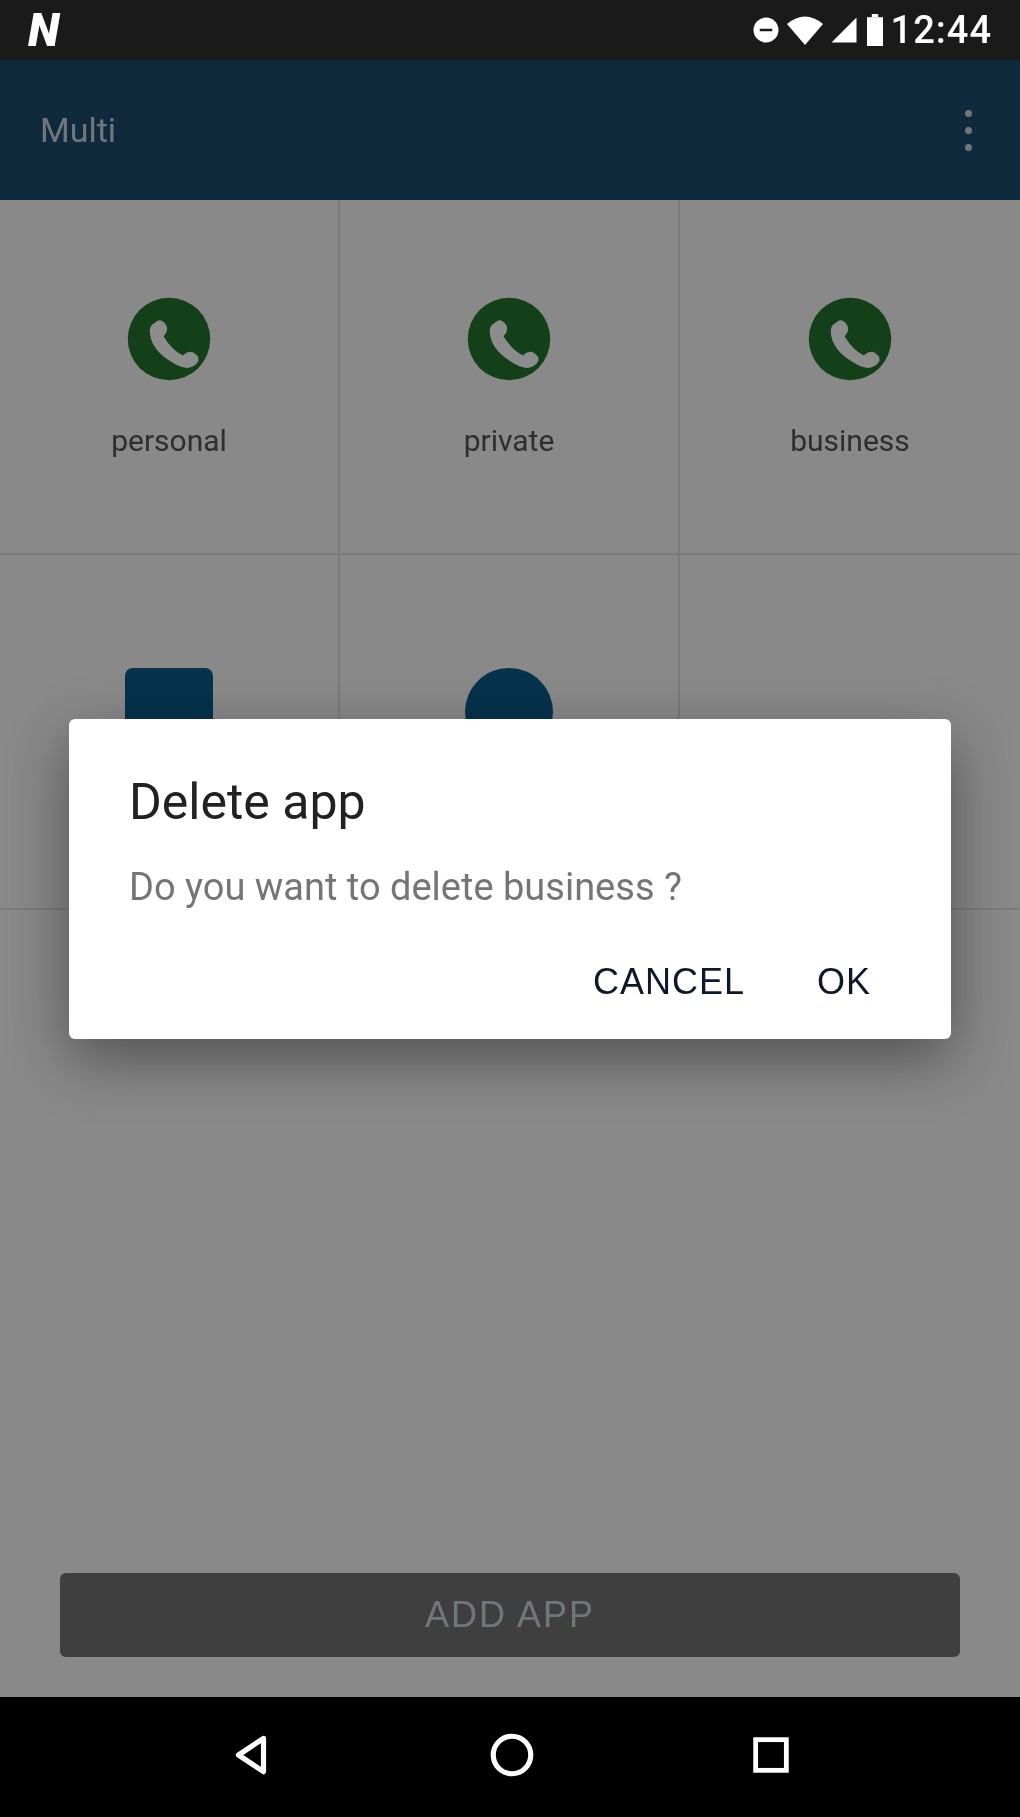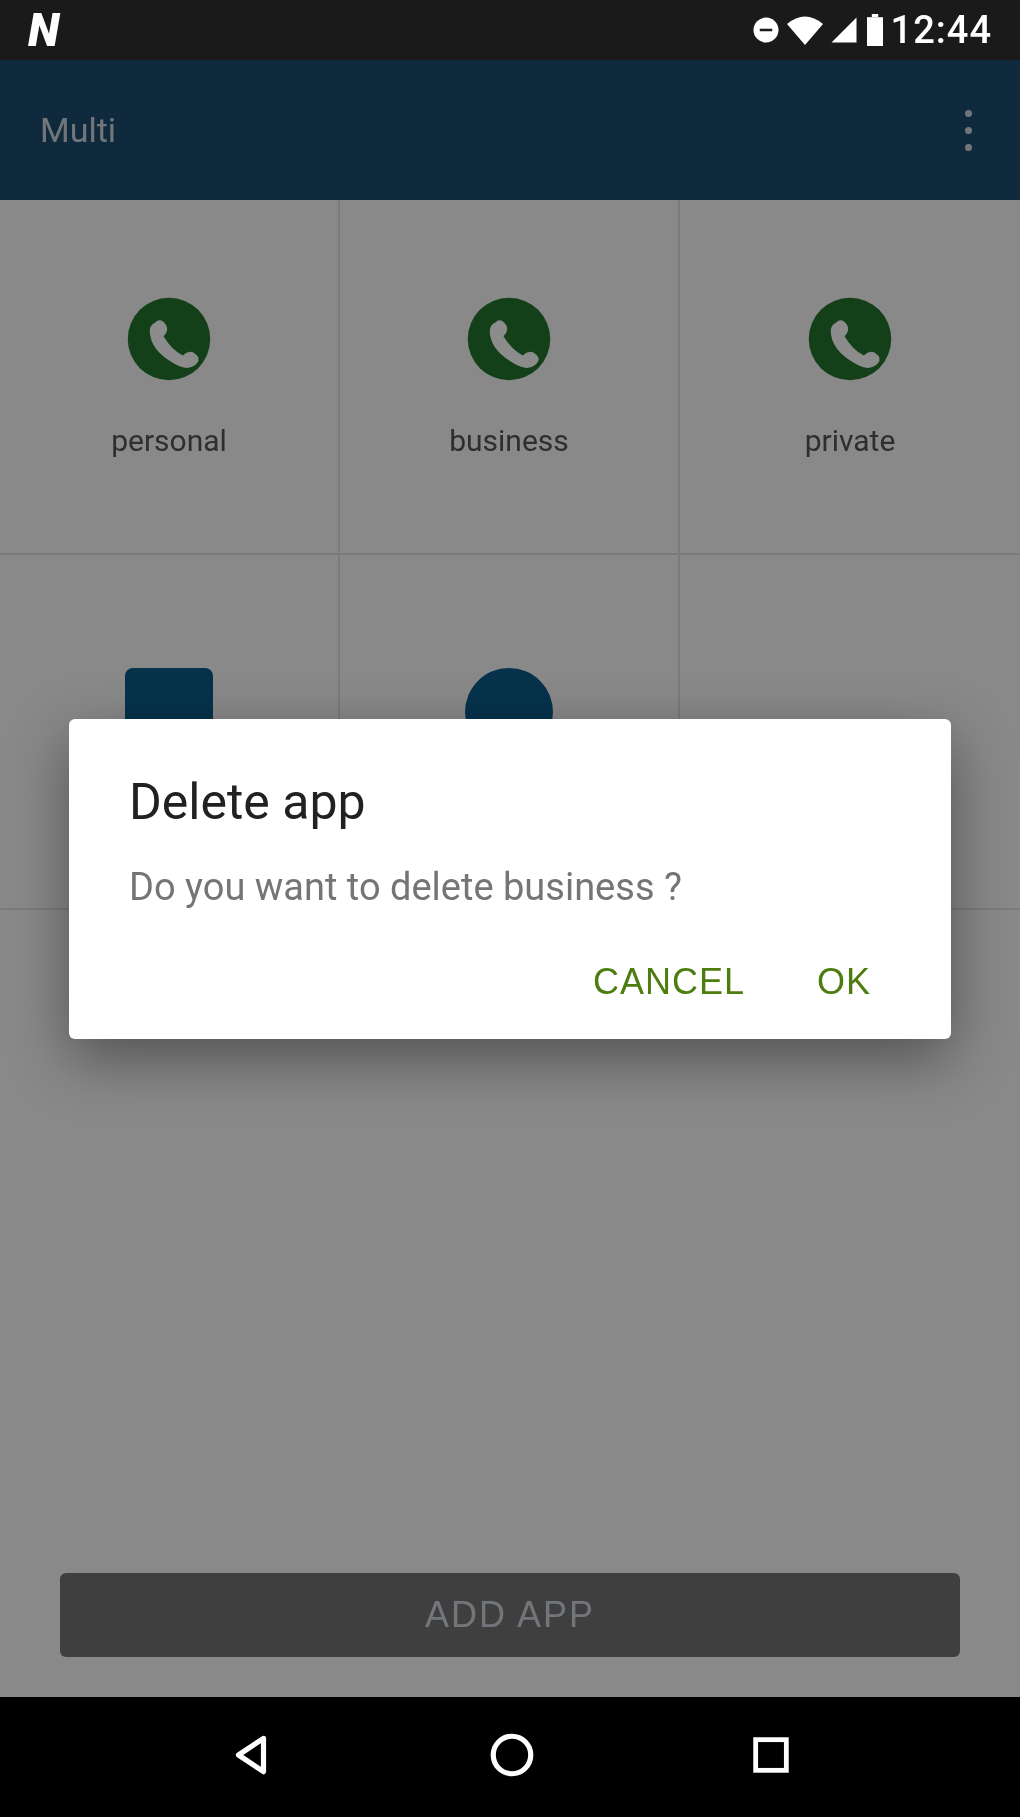--- a/index.html
+++ b/index.html
@@ -108,21 +108,21 @@
     background: #fff;
     border-radius: 6px;
     padding: 54px 60px 36px 60px;
     box-shadow: 0 20px 60px rgba(0,0,0,0.4);
   }
   .dialog-title { font-size: 50px; color: #212121; margin-bottom: 34px; }
   .dialog-msg { font-size: 38px; color: #757575; margin-bottom: 52px; }
   .dialog-actions { display: flex; justify-content: flex-end; gap: 72px; padding-right: 20px; }
   .dialog-btn {
     background: none; border: none;
-    color: #4d7c0f;
+    color: #0f172a;
     font-size: 36px;
     font-weight: 500;
     letter-spacing: 1px;
     cursor: pointer;
   }
 </style>
 </head>
 <body>
 
 <div class="status-bar">
@@ -174,29 +174,29 @@
         <path d="M22 20 q4 -4 8 2 q2 4 -2 8 q6 10 14 14 q4 -4 8 -2 q6 4 2 8 q-6 6 -16 0 q-18 -10 -18 -24 q0 -4 4 -6" fill="#fff"></path>
       </svg>
       <span class="cell-label">personal</span>
     </div>
     <div class="cell">
       <svg class="wa-icon" viewBox="0 0 64 64">
         <circle cx="32" cy="32" r="30" fill="#25762f"></circle>
         <path d="M32 60 L20 56 Q4 48 6 28 Q10 6 32 4 Q54 6 58 28 Q60 48 44 56 Z" fill="#25762f"></path>
         <path d="M22 20 q4 -4 8 2 q2 4 -2 8 q6 10 14 14 q4 -4 8 -2 q6 4 2 8 q-6 6 -16 0 q-18 -10 -18 -24 q0 -4 4 -6" fill="#fff"></path>
       </svg>
-      <span class="cell-label">business</span>
+      <span class="cell-label">private</span>
     </div>
     <div class="cell">
       <svg class="wa-icon" viewBox="0 0 64 64">
         <circle cx="32" cy="32" r="30" fill="#25762f"></circle>
         <path d="M32 60 L20 56 Q4 48 6 28 Q10 6 32 4 Q54 6 58 28 Q60 48 44 56 Z" fill="#25762f"></path>
         <path d="M22 20 q4 -4 8 2 q2 4 -2 8 q6 10 14 14 q4 -4 8 -2 q6 4 2 8 q-6 6 -16 0 q-18 -10 -18 -24 q0 -4 4 -6" fill="#fff"></path>
       </svg>
-      <span class="cell-label">private</span>
+      <span class="cell-label">business</span>
     </div>
     <div class="cell">
       <div class="app-icon" style="background:#0b5b8a;"></div>
       <span class="cell-label"></span>
     </div>
     <div class="cell">
       <div class="app-icon" style="background:#0b5b8a;border-radius:50%;"></div>
       <span class="cell-label"></span>
     </div>
     <div class="cell"></div>

